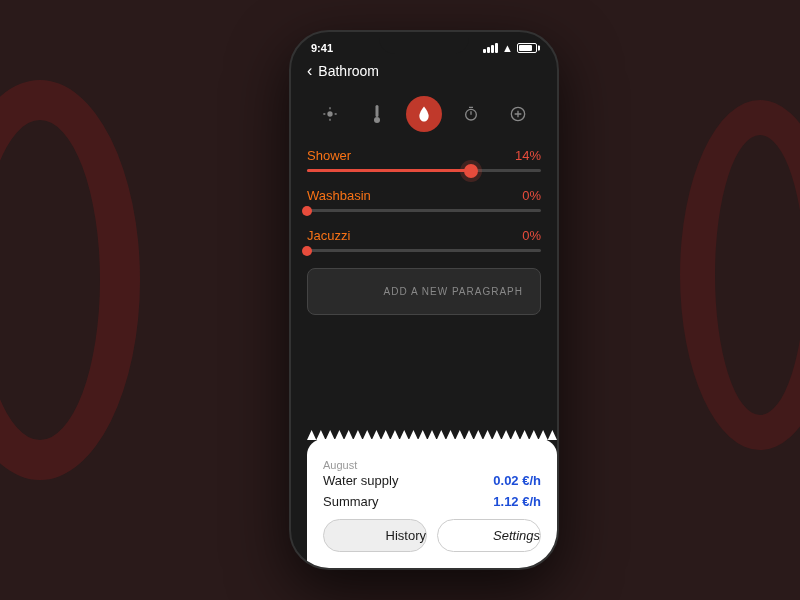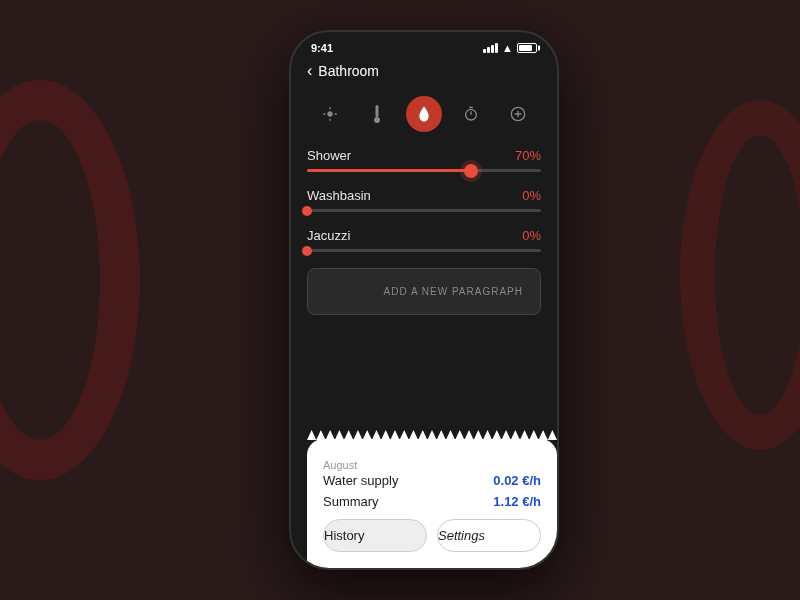--- a/index.html
+++ b/index.html
@@ -147,21 +147,21 @@
 
     .control-row {
       margin-bottom: 16px;
     }
     .control-header {
       display: flex;
       justify-content: space-between;
       margin-bottom: 6px;
     }
     .control-label {
-      color: #e5e5e5;
+      color: #f97316;
       font-size: 13px;
       font-weight: 500;
     }
     .control-value {
       color: #e74c3c;
       font-size: 13px;
       font-weight: 500;
     }
     .slider-track {
       width: 100%;
@@ -245,21 +245,21 @@
       display: flex;
       gap: 10px;
       margin-top: 10px;
     }
     .receipt-btn {
       flex: 1;
       padding: 8px 0;
       border-radius: 20px;
       font-size: 13px;
       font-weight: 500;
-      text-align: left;
+      text-align: right;
       border: 1.5px solid #ccc;
       background: #eee;
       color: #1a1a1a;
       cursor: pointer;
     }
     .receipt-btn.settings {
       background: #fff;
       font-style: italic;
     }
     .zigzag {
@@ -335,21 +335,21 @@
           <line x1="7" y1="12" x2="17" y2="12" stroke="#888" stroke-width="2"></line>
         </svg>
     </div>
   </div>
 
   <div class="content">
 
     <div class="control-row">
       <div class="control-header">
         <span class="control-label">Shower</span>
-        <span class="control-value">70%</span>
+        <span class="control-value">14%</span>
       </div>
       <div class="slider-track">
         <div class="slider-fill" style="width:70%">
           <div class="slider-thumb"></div>
         </div>
       </div>
     </div>
 
     <div class="control-row">
       <div class="control-header">

